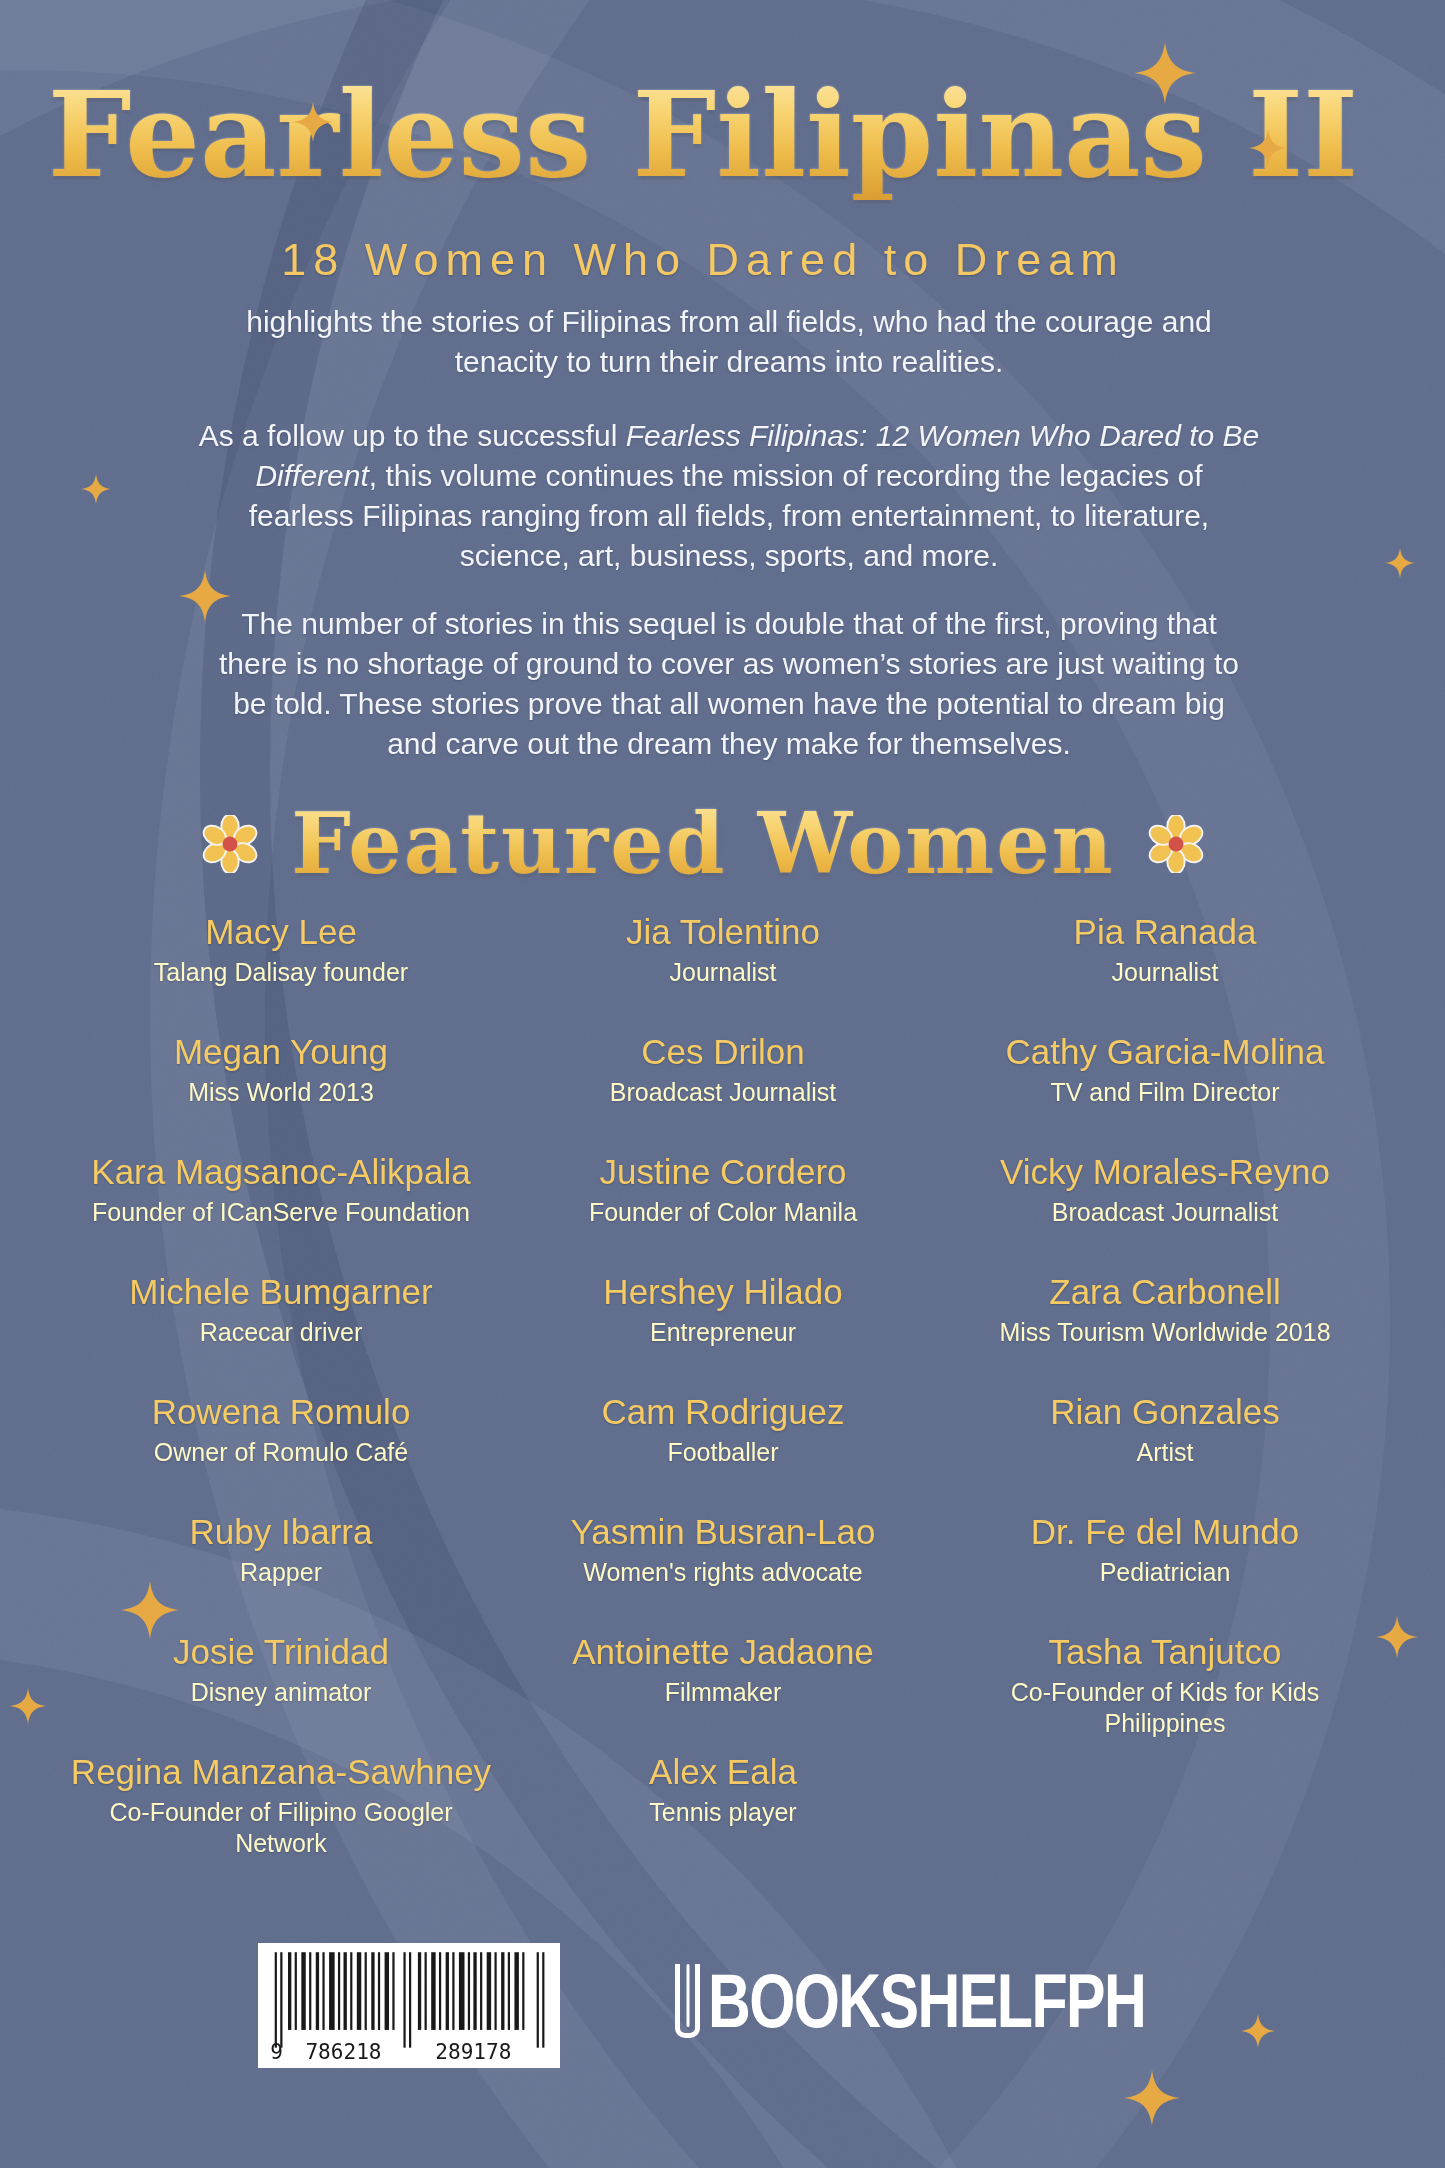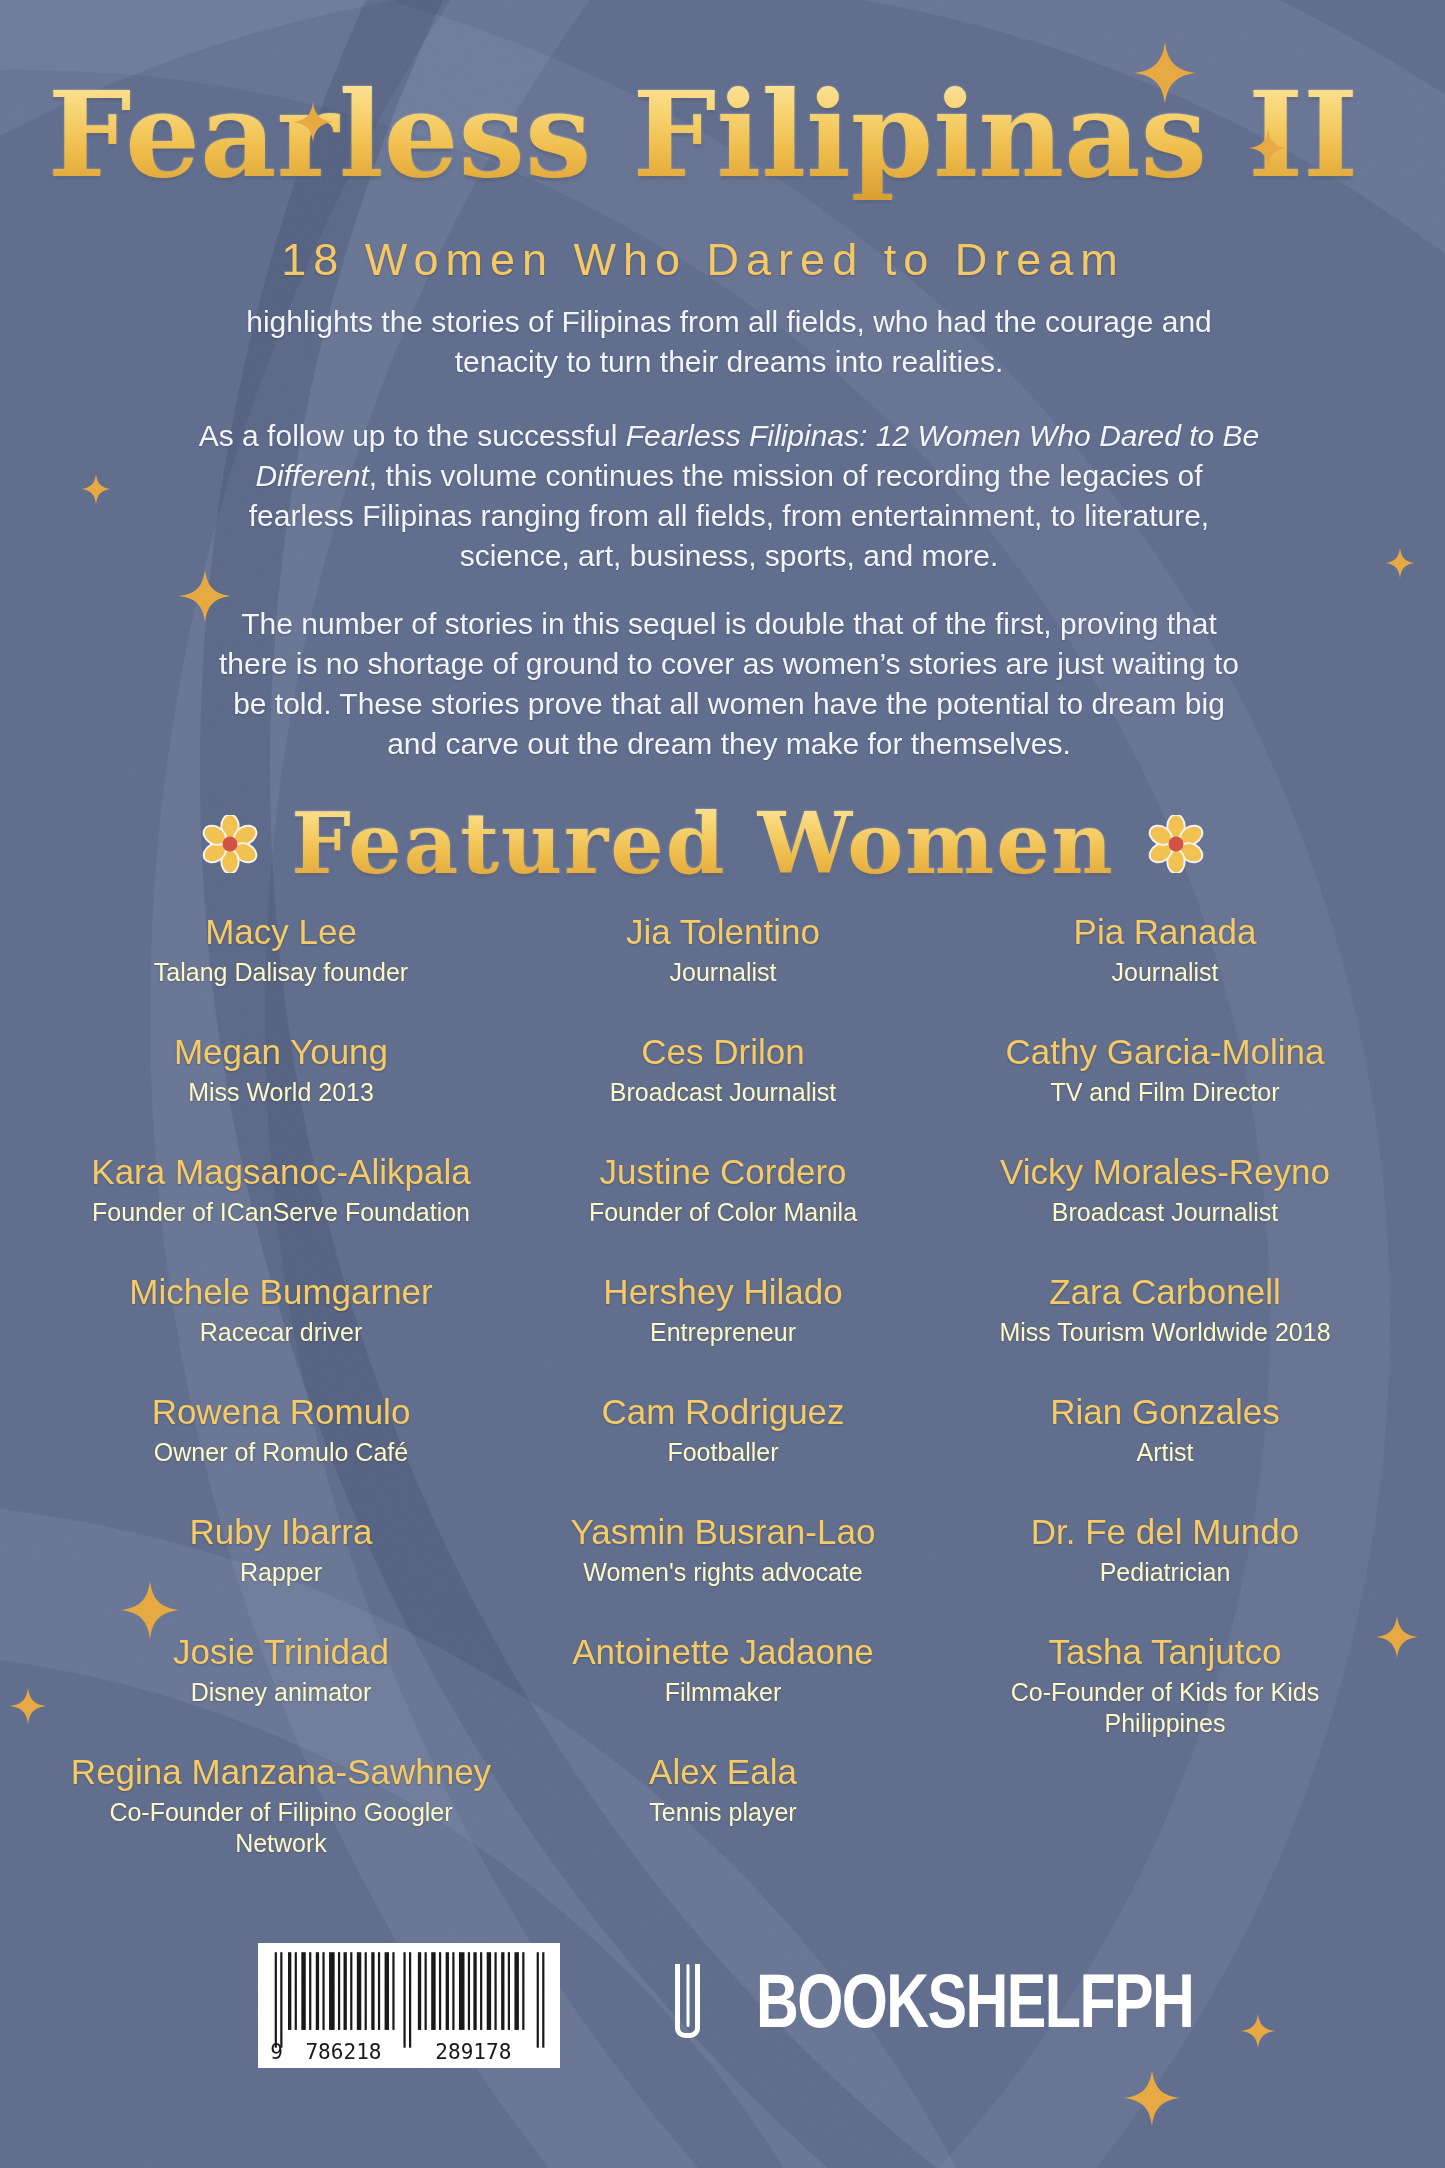--- a/index.html
+++ b/index.html
@@ -53,21 +53,21 @@
 
   .star { position:absolute; transform:translate(-50%,-50%); fill:#e6a63c; z-index:6; }
 
   #barcode {
     position:absolute; left:258px; top:1943px; width:302px; height:125px;
     background:#ffffff; z-index:3; display:flex; align-items:center; justify-content:center;
   }
   #barcode svg { display:block; }
   #barcode text { font-family:"DejaVu Sans Mono", monospace; font-size:19px; fill:#111; }
 
-  #logo { position:absolute; left:675px; top:1964px; height:74px; display:flex; align-items:stretch; z-index:3;gap:48px; }
+  #logo { position:absolute; left:675px; top:1964px; height:74px; display:flex; align-items:stretch; z-index:3; }
   .spine { width:15px; border:5px solid #fff; border-top:none; border-radius:0 0 10px 10px;
            position:relative; margin-right:8px; }
   .spine::after { content:""; position:absolute; left:50%; transform:translateX(-50%);
                   top:0; bottom:6px; width:3px; background:#fff; border-radius:2px; }
   .logotext { font-weight:700; font-size:76px; line-height:74px; color:#fff; letter-spacing:-2px;
               transform:scaleX(0.78); transform-origin:left center; white-space:nowrap; }
 </style>
 </head>
 <body>
 

